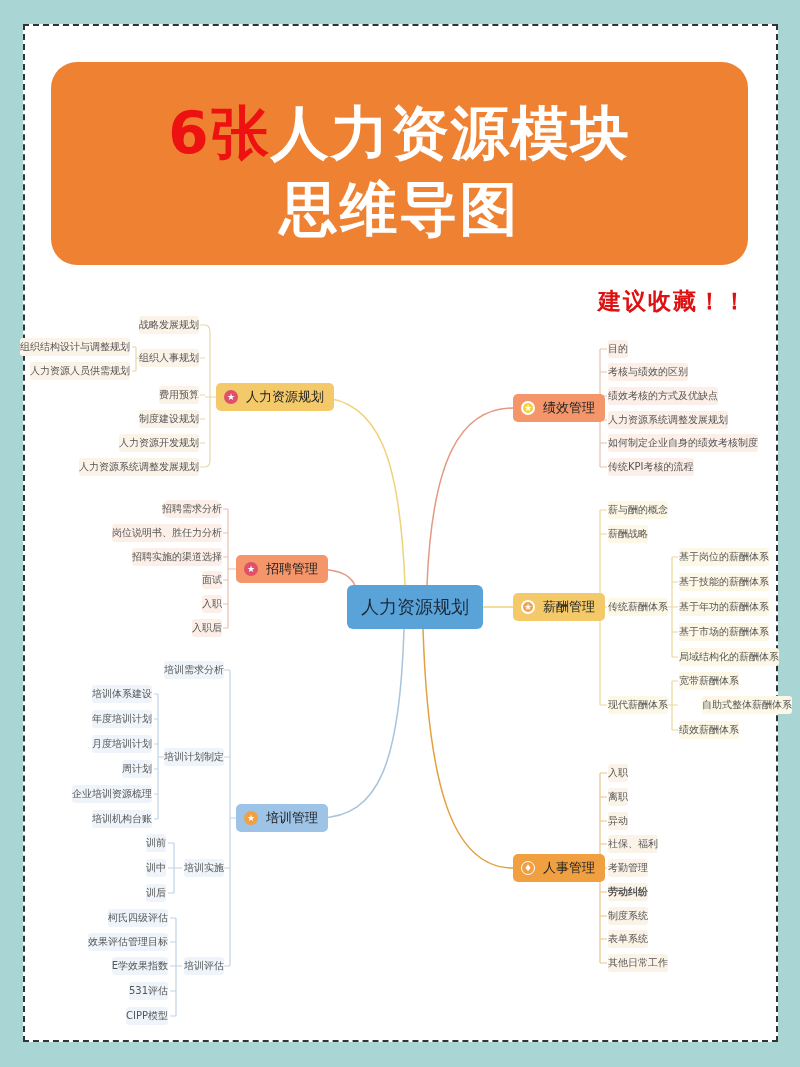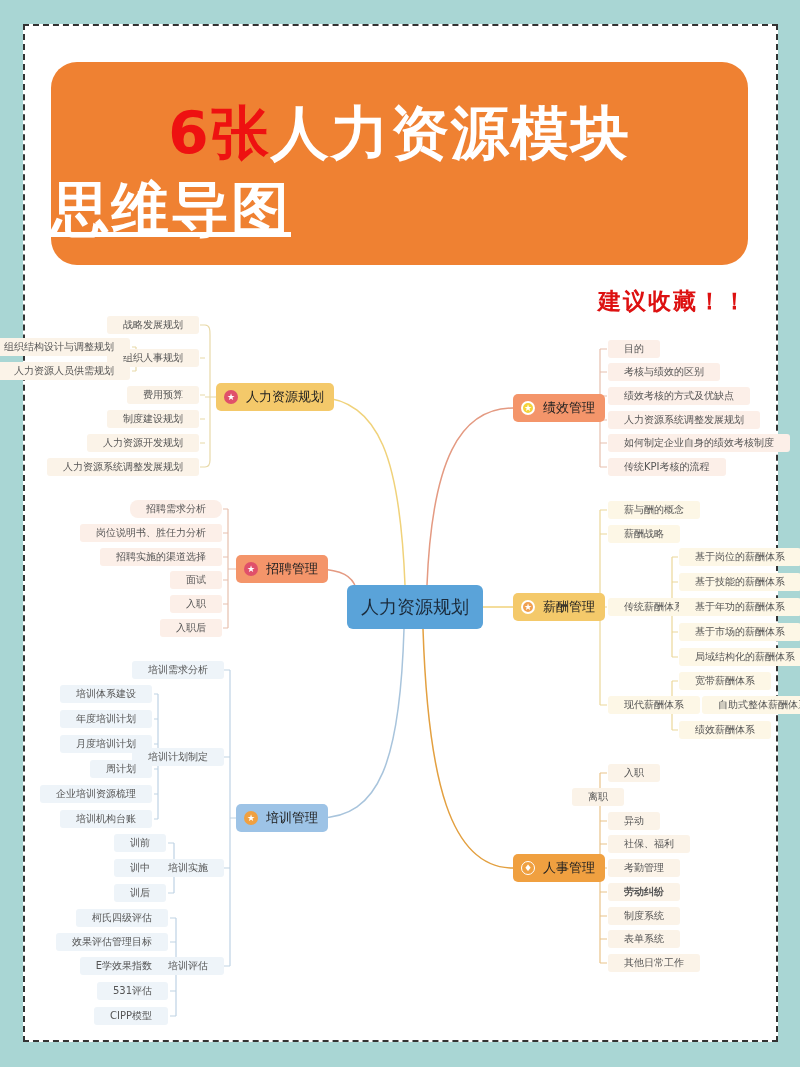--- a/index.html
+++ b/index.html
@@ -1,28 +1,28 @@
 <!DOCTYPE html>
 <html><head>
 <meta charset="utf-8">
 <style>
   html,body{margin:0;padding:0;}
   body{width:800px;height:1067px;background:#a9d6d4;position:relative;overflow:hidden;font-family:"DejaVu Sans","Liberation Sans",sans-serif;}
   .card{position:absolute;left:23px;top:24px;width:755px;height:1018px;background:#fff;border:2px dashed #333;box-sizing:border-box;}
   .banner{position:absolute;left:51px;top:62px;width:697px;height:203px;background:#ef8132;border-radius:26px;}
   .title1{position:absolute;left:0;width:100%;top:36px;text-align:center;font-size:58px;font-weight:bold;color:#fff;letter-spacing:2px;line-height:70px;}
   .title1 .red{color:#ee1111;}
-  .title2{position:absolute;left:0;width:100%;top:112px;font-size:58px;font-weight:bold;color:#fff;letter-spacing:2px;line-height:70px;text-decoration:underline;}
+  .title2{position:absolute;left:0;width:100%;top:112px;text-align:center;font-size:58px;font-weight:bold;color:#fff;letter-spacing:2px;line-height:70px;}
   .save-tip{position:absolute;left:598px;top:286px;font-size:23px;font-weight:bold;color:#dd1111;letter-spacing:2px;}
   svg.lines{position:absolute;left:0;top:0;width:800px;height:1067px;}
   .node{position:absolute;box-sizing:border-box;white-space:nowrap;}
   .center{left:347px;top:585px;width:136px;height:44px;background:#5aa3d9;border-radius:6px;color:#1a2a3a;font-size:18px;display:flex;align-items:center;justify-content:center;}
   .branch{height:28px;border-radius:5px;font-size:13px;color:#222;display:flex;align-items:center;padding:0 10px 0 8px;}
   .branch .ico{width:14px;height:14px;border-radius:50%;margin-right:8px;display:inline-flex;align-items:center;justify-content:center;font-size:9px;color:#fff;flex:none;}
-  .leaf{font-size:10px;color:#555;height:18px;line-height:18px;padding:0 16px;border-radius:3px;}
+  .leaf{font-size:10px;color:#555;height:18px;line-height:18px;padding:0 0;border-radius:3px;}
   .leaf.warm{background:#fbf3e8;}
   .leaf.peach{background:#fcefe8;}
   .leaf.blue{background:#eef4f9;}
   .leaf.yellow{background:#fdf7e6;}
 </style>
 </head>
 <body>
 
 <div class="card"></div>
 
@@ -136,20 +136,20 @@
 <div class="node leaf yellow" style="left:608px;top:696px;">现代薪酬体系</div>
 <div class="node leaf yellow" style="left:679px;top:672px;">宽带薪酬体系</div>
 <div class="node leaf yellow" style="left:702px;top:696px;font-family:Liberation Serif, serif;">自助式整体薪酬体系</div>
 <div class="node leaf yellow" style="left:679px;top:721px;">绩效薪酬体系</div>
 
 <div class="node branch" style="left:513px;top:854px;background:#f0a040;">
   <span class="ico" style="background:transparent;border:1.5px solid #fff;box-sizing:border-box;">♦</span>
   <span>人事管理</span>
 </div>
 <div class="node leaf warm" style="left:608px;top:764px;">入职</div>
-<div class="node leaf warm" style="left:572px;top:788px;">离职</div>
+<div class="node leaf warm" style="left:608px;top:788px;">离职</div>
 <div class="node leaf warm" style="left:608px;top:812px;">异动</div>
 <div class="node leaf warm" style="left:608px;top:835px;">社保、福利</div>
 <div class="node leaf warm" style="left:608px;top:859px;">考勤管理</div>
 <div class="node leaf warm" style="left:608px;top:883px;font-weight:bold;">劳动纠纷</div>
 <div class="node leaf warm" style="left:608px;top:907px;">制度系统</div>
 <div class="node leaf warm" style="left:608px;top:930px;">表单系统</div>
 <div class="node leaf warm" style="left:608px;top:954px;">其他日常工作</div>
 
 </body></html>

